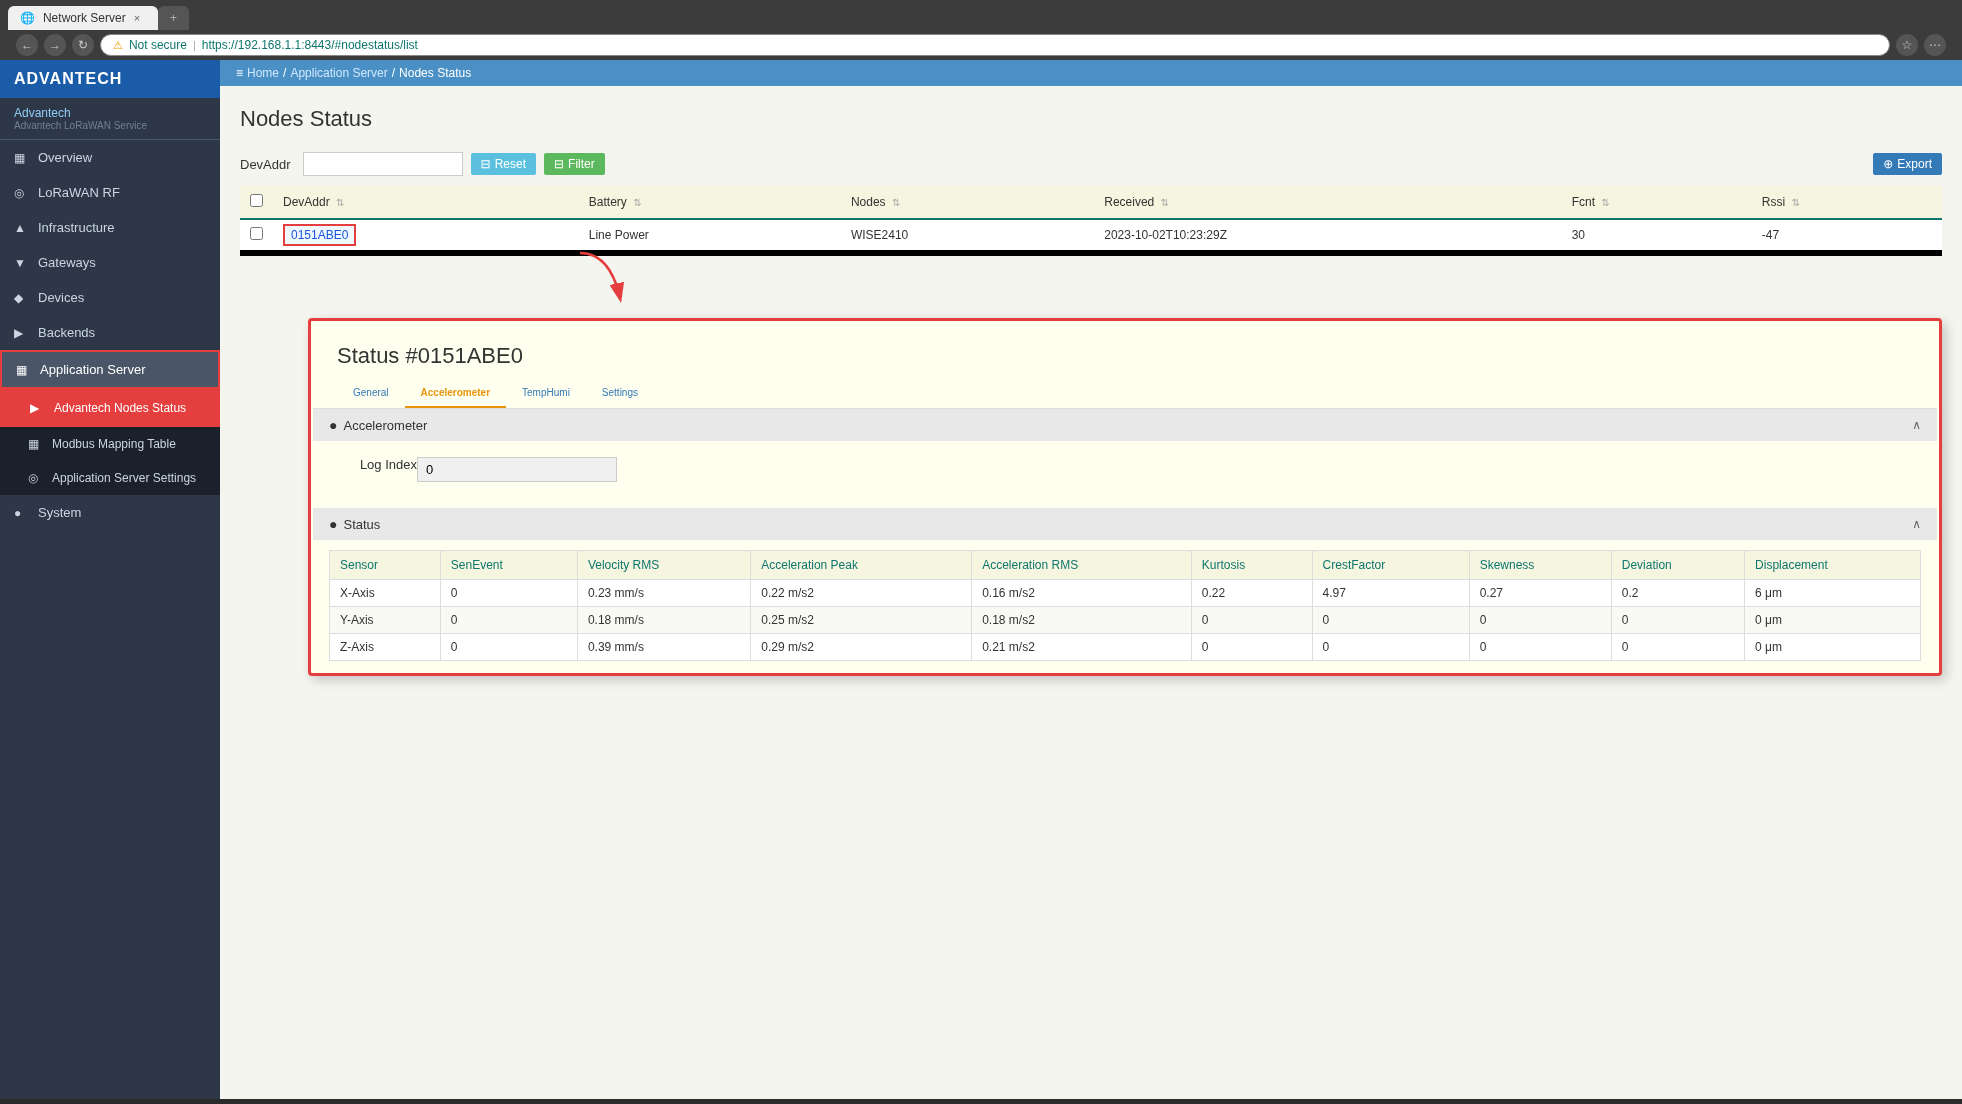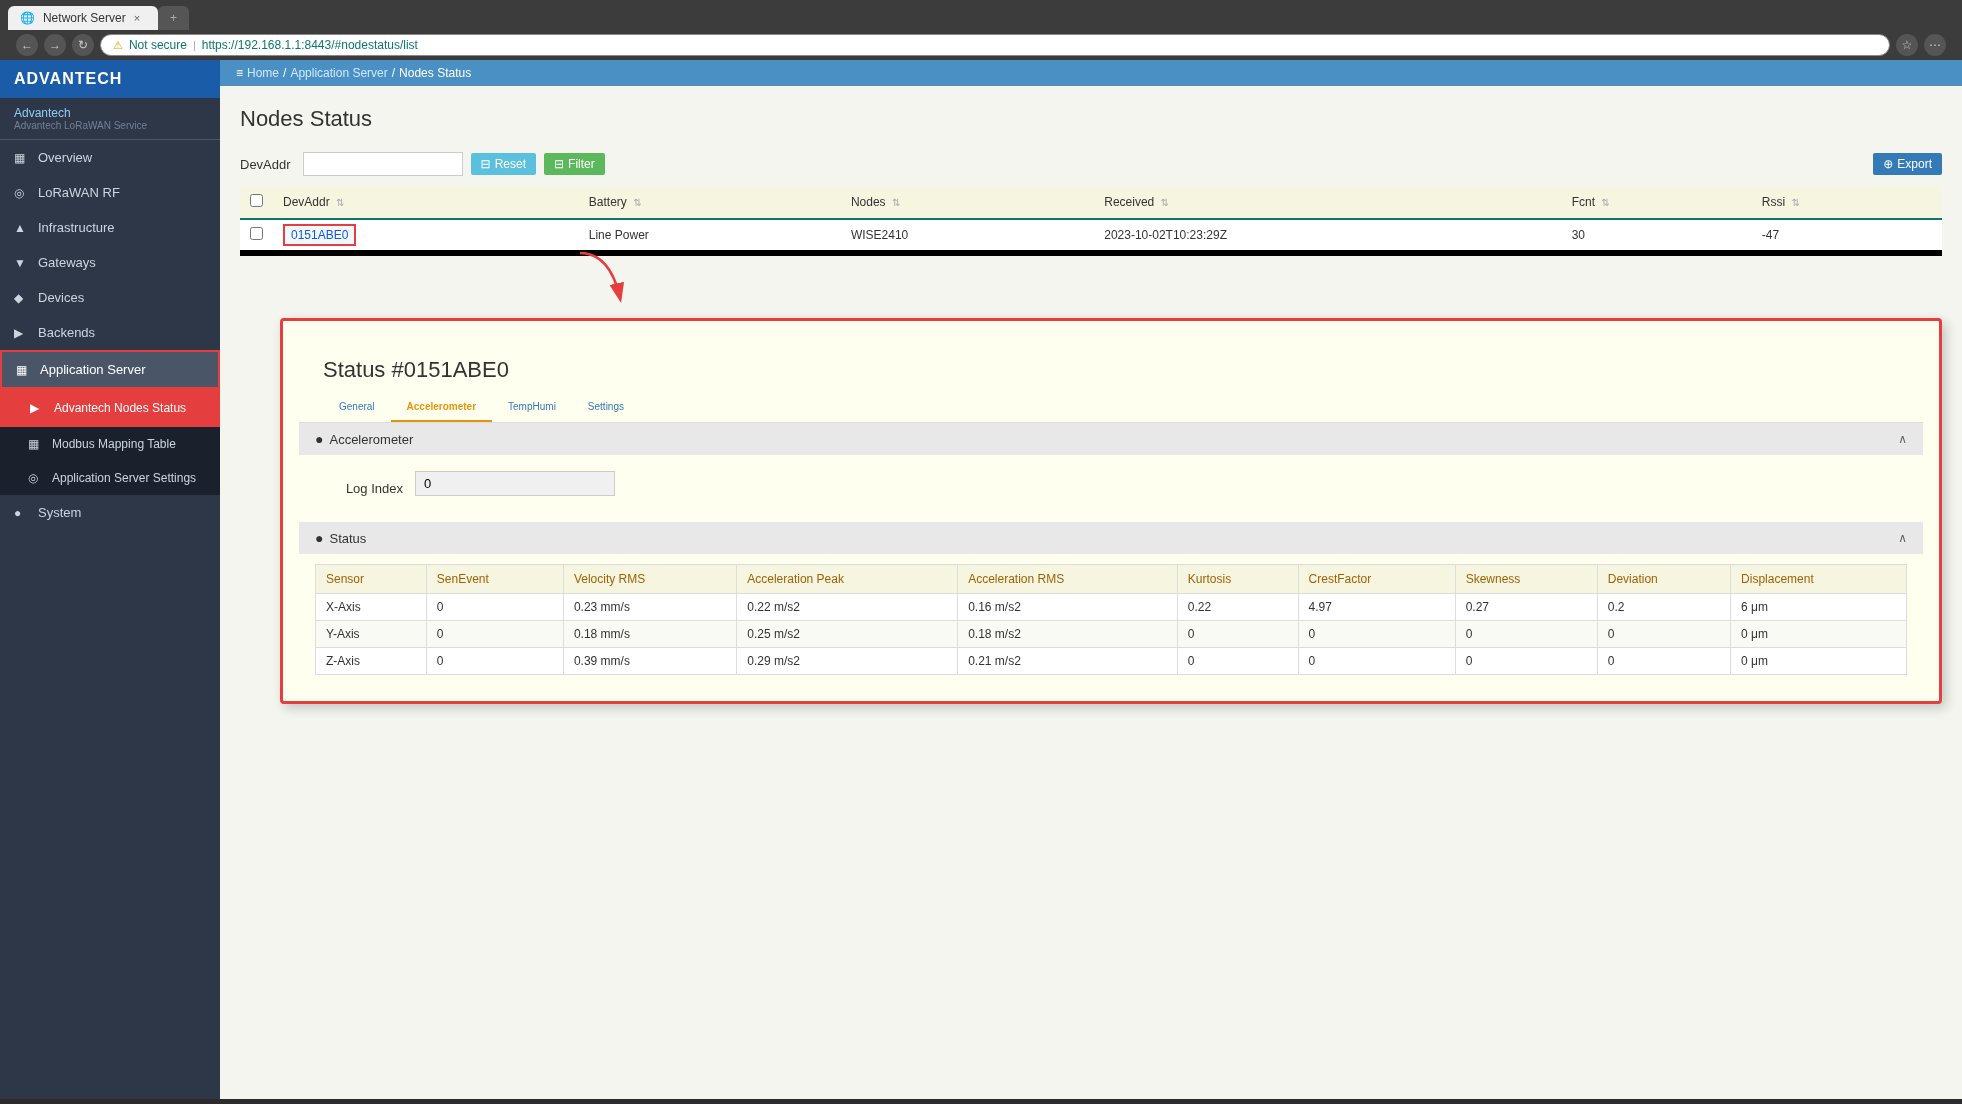--- a/index.html
+++ b/index.html
@@ -61,42 +61,42 @@
     table th .sort-arrows { color: #aaa; font-size: 10px; margin-left: 3px; }
     table td { padding: 7px 10px; border-bottom: 6px solid #000000; }
     .checkbox-col { width: 28px; }
     .devaddr-highlighted { border: 2px solid #e53e3e; color: #1a56db; background: #f0f8ff; padding: 2px 6px; }
     .pagination { display: flex; align-items: center; justify-content: flex-end; gap: 6px; padding: 8px 20px; font-size: 12px; color: #555; }
     .page-count { flex: 1; }
     .pager-btn { padding: 3px 10px; border: 1px solid #ccc; background: #fff; cursor: pointer; font-size: 12px; }
     .pager-btn.active { background: #337ab7; color: #fff; border-color: #337ab7; }
 
     
-    .status-panel { position: relative; margin: 10px 20px 20px 60px; background: #fffff0; border: 3px solid #e53e3e; border-radius: 4px; padding: 16px; box-shadow: 4px 4px 12px rgba(0,0,0,0.2); }
+    .status-panel { position: relative; margin: 10px 20px 20px 88px; background: #fffff0; border: 3px solid #e53e3e; border-radius: 4px; padding: 2px; box-shadow: 4px 4px 12px rgba(0,0,0,0.2); }
     .status-panel-header { padding: 20px 24px 10px; }
     .status-title { font-size: 22px; font-weight: normal; color: #333; }
 
     
     .status-tabs { display: flex; border-bottom: 1px solid #ddd; padding: 0 24px; }
     .tab { padding: 8px 16px; cursor: pointer; font-size: 10px; color: #337ab7; border-bottom: 2px solid transparent; }
     .tab.active { color: #e8940a; border-bottom: 2px solid #e8940a; font-weight: bold; }
 
     
     .section-header { background: #e8e8e8; padding: 8px 16px; display: flex; align-items: center; justify-content: space-between; margin: 0; cursor: pointer; }
     .section-header-title { display: flex; align-items: center; gap: 6px; color: #333; font-size: 13px; }
     .section-toggle { color: #666; font-size: 12px; }
 
     
     .form-area { padding: 16px 24px; }
-    .form-row { display: flex; align-items: flex-end; gap: 12px; margin-bottom: 10px; }
+    .form-row { display: flex; align-items: flex-start; margin-bottom: 10px; }
     .form-label { font-size: 13px; color: #333; min-width: 80px; text-align: right; }
     .form-input { border: 1px solid #ccc; padding: 4px 8px; font-size: 13px; background: #f0f0f0; min-width: 200px; }
     .status-table { width: 100%; border-collapse: collapse; font-size: 12px; }
     .status-table thead { background: #f5f5e0; }
-    .status-table th { padding: 7px 10px; border: 1px solid #ddd; font-weight: normal; color: #a16207; }
+    .status-table th { padding: 7px 10px; border: 1px solid #ddd; font-weight: normal; color: #0f766e; }
     .status-table td { padding: 6px 10px; border: 1px solid #ddd; color: #333; }
     .status-table tr:nth-child(even) { background: #fafaf5; }
     .status-section-body { padding: 10px 16px; }
 
     .dot-icon { font-size: 14px; }
   </style>
 </head>
 <body>
 
 <div class="browser-chrome">

